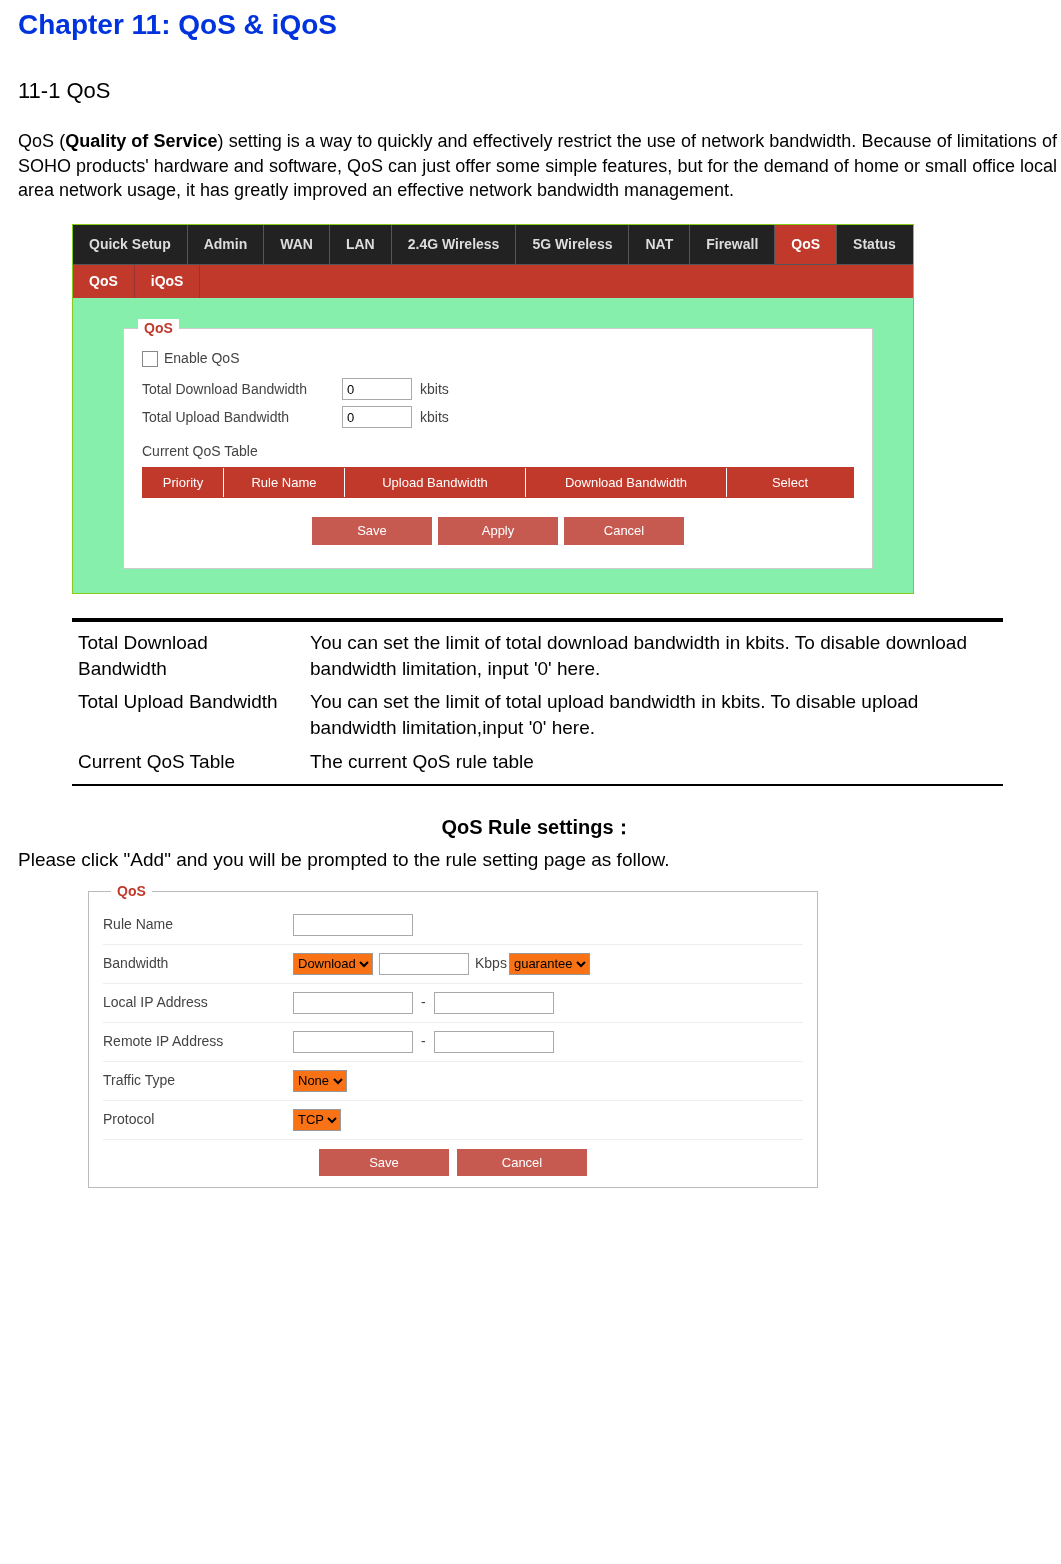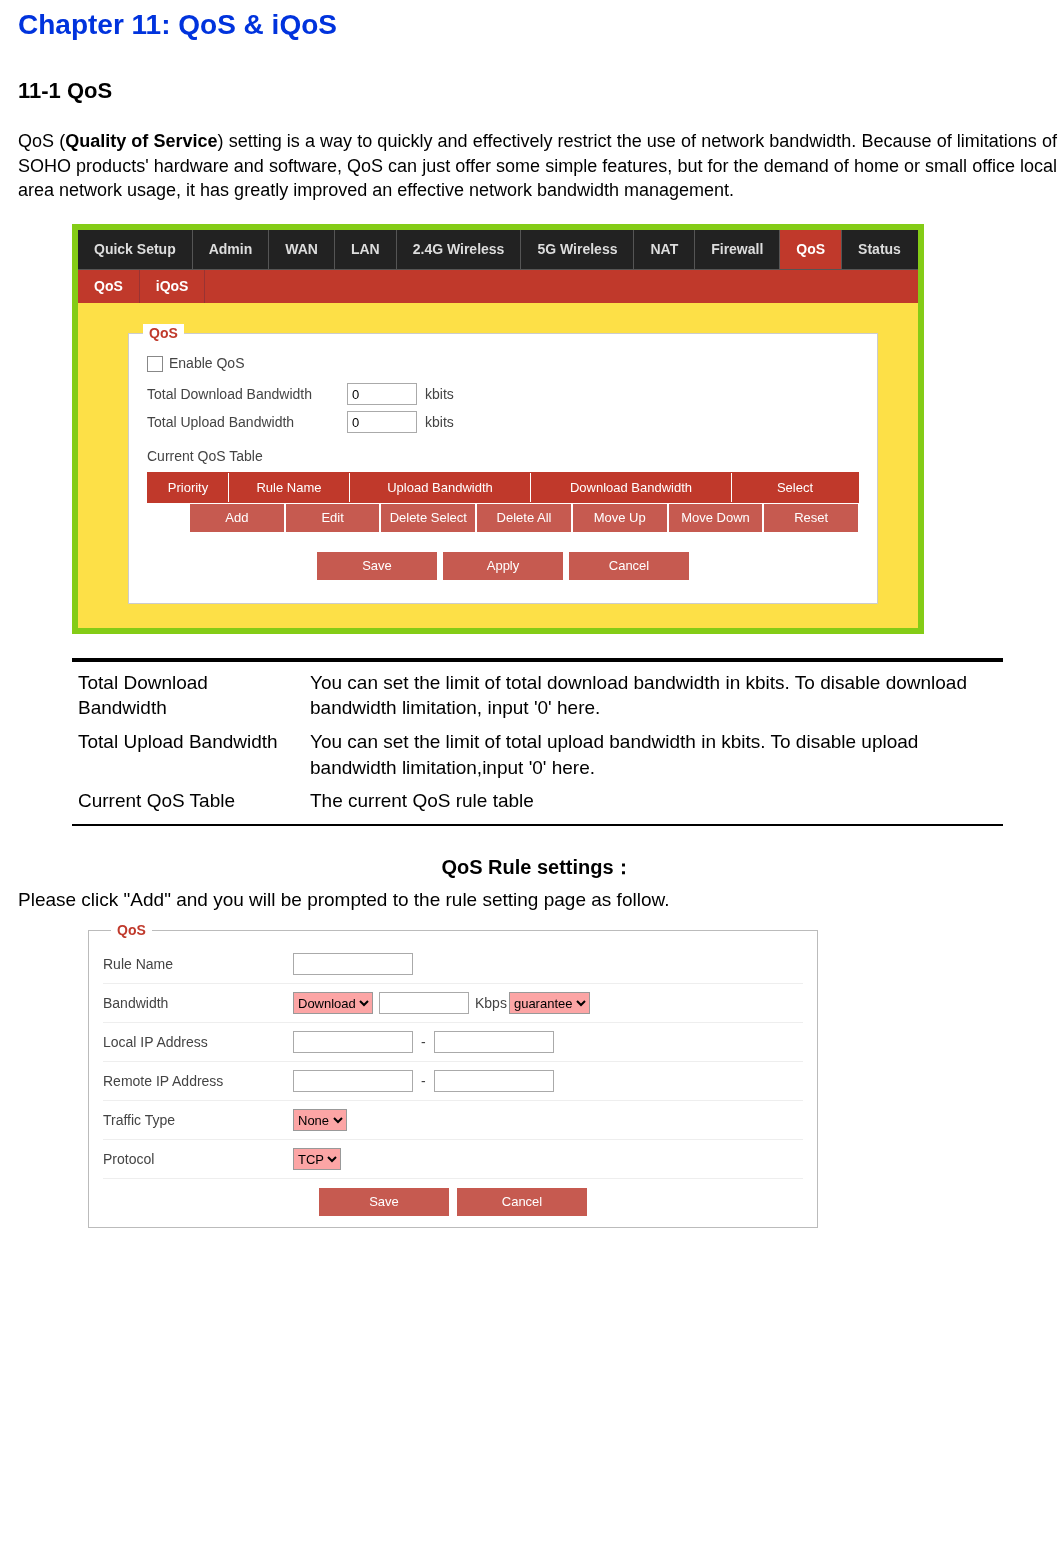--- a/index.html
+++ b/index.html
@@ -18,35 +18,35 @@
   }
   h1.chapter {
     color: #0033dd;
     font-size: 28px;
     font-weight: bold;
     margin: 6px 0 32px 0;
     text-align: left;
   }
   h2.section {
     font-size: 22px;
-    font-weight: bold;
+    font-weight: normal;
     margin: 0 0 24px 0;
     text-align: left;
   }
   .intro p {
     margin: 0 0 10px 0;
   }
   .bold { font-weight: bold; }
 
   
   .shot {
     width: 840px;
     margin: 22px 0 0 54px;
-    border: 6px solid #84cc16;
-    background: #fde047;
+    border: 1px solid #84cc16;
+    background: #86efac;
   }
   .nav-main {
     display: flex;
     background: #222;
     color: #ddd;
     font-size: 14px;
     font-weight: bold;
     border-bottom: 1px solid #555;
   }
   .nav-main .tab {
@@ -227,21 +227,21 @@
   .qos2 .frow:last-of-type { border-bottom: none; }
   .qos2 .flbl {
     width: 190px;
   }
   .qos2 .w110 { width: 110px; }
   .qos2 .w80 { width: 80px; }
   .qos2 .sel {
     border: 1px solid #999;
     font-size: 13px;
     height: 22px;
-    background: #fca5a5;
+    background: #f97316;
   }
   .dash { margin: 0 8px; color: #444; }
   .save-row {
     display: flex;
     justify-content: center;
     padding-top: 8px;
   }
   .save-row .rbtn { width: 130px; margin: 0 3px; }
 
   .pagenum {
@@ -306,29 +306,20 @@
         <div class="subhead">Current QoS Table</div>
 
         <div class="th-row">
           <div class="th th-priority">Priority</div>
           <div class="th th-rulename">Rule Name</div>
           <div class="th th-upbw">Upload Bandwidth</div>
           <div class="th th-dlbw">Download Bandwidth</div>
           <div class="th th-select">Select</div>
         </div>
 
-        <div class="btn-row indent">
-          <div class="rbtn">Add</div>
-          <div class="rbtn">Edit</div>
-          <div class="rbtn">Delete Select</div>
-          <div class="rbtn">Delete All</div>
-          <div class="rbtn">Move Up</div>
-          <div class="rbtn">Move Down</div>
-          <div class="rbtn">Reset</div>
-        </div>
 
         <div class="btn-row center">
           <div class="rbtn">Save</div>
           <div class="rbtn">Apply</div>
           <div class="rbtn">Cancel</div>
         </div>
       </div>
     </div>
   </div>
 

